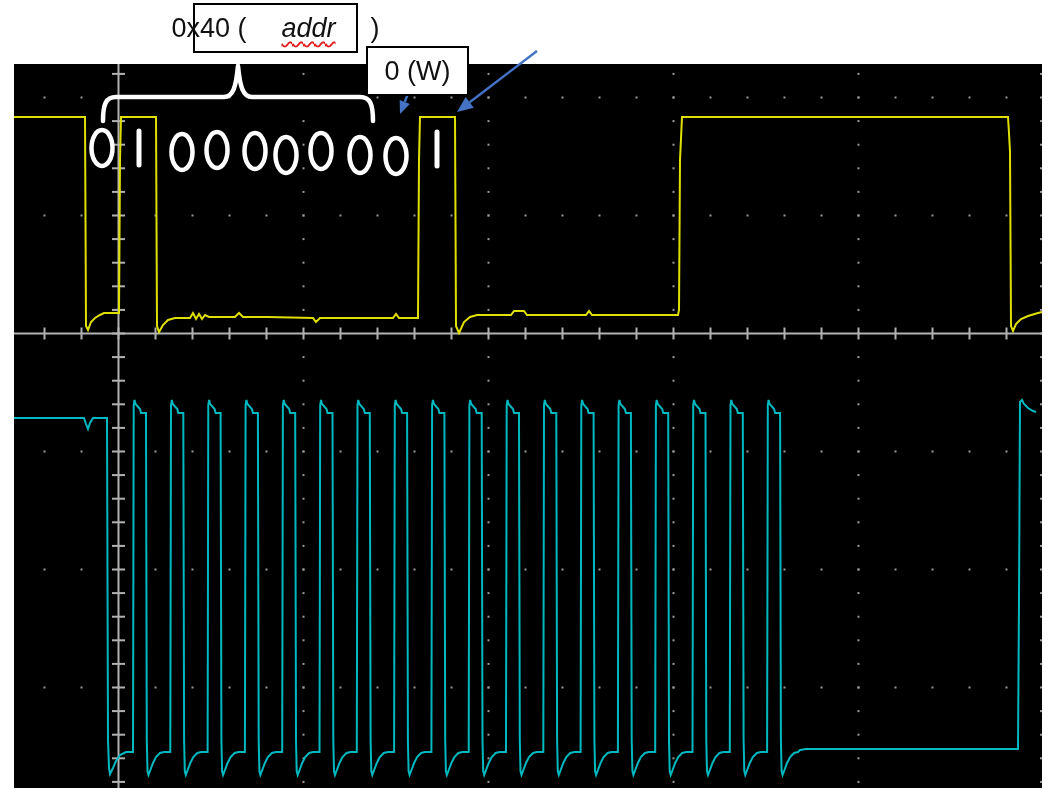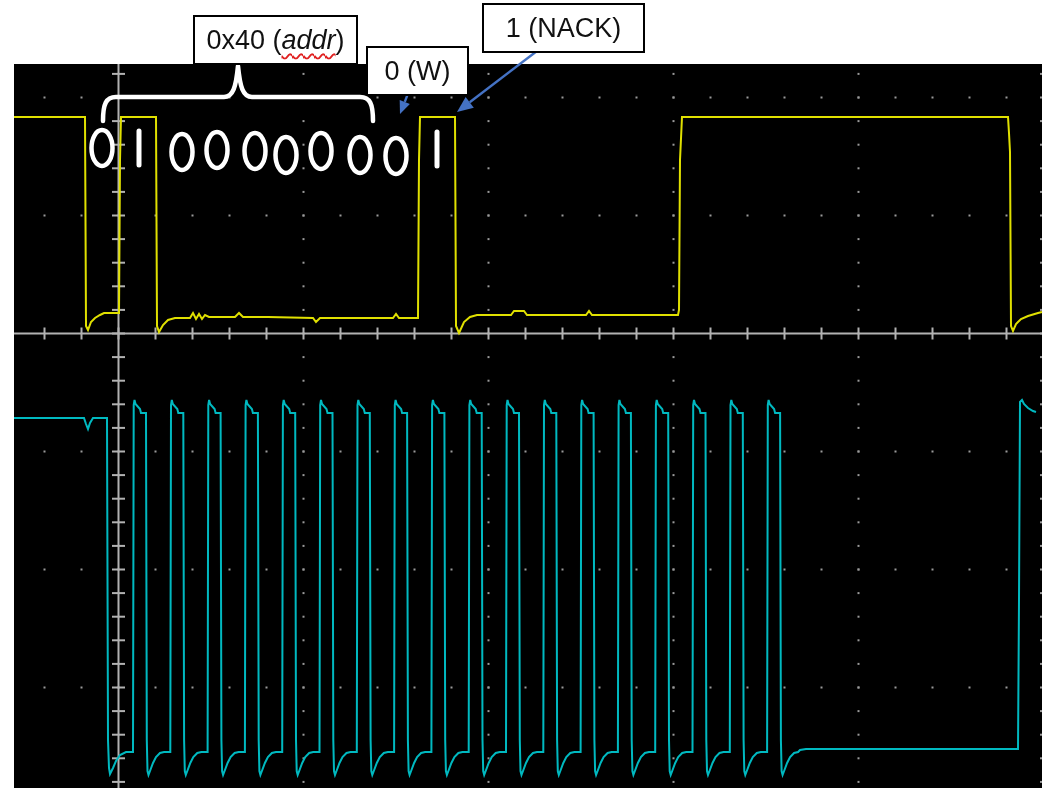--- a/index.html
+++ b/index.html
@@ -396,25 +396,22 @@
         <line x1="238" y1="66" x2="238" y2="53" stroke-width="3"></line>
       </g>
       <g>
         <line x1="424" y1="53" x2="404.7596160152391" y2="101.902642627934" stroke="#4472c4" stroke-width="2.4"></line>
         <polygon points="400,114 399.6787259189714,99.90360390153359 409.8405061115068,103.90168135433441" fill="#4472c4"></polygon>
         <line x1="537" y1="51" x2="469.7232557559735" y2="102.29851748607018" stroke="#4472c4" stroke-width="2.4"></line>
         <polygon points="457,112 465.648633100123,96.9547500685613 473.79787841182406,107.64228490357907" fill="#4472c4"></polygon>
       </g>
     </svg>
 
-  <div class="callout" style="left: 193px; top: 15px; width: 161px; height: 46px;">
+  <div class="callout" style="left: 193px; top: 3px; width: 161px; height: 46px; gap: 35px;">
     <span>0x40 (</span><span class="err">addr</span><span>)</span>
   </div>
 
   <div class="callout" style="left: 366px; top: 3px; width: 99px; height: 46px; margin-top: 43px;">
     <span>0 (W)</span>
   </div>
 
-  <div class="callout" style="left: 482px; top: 3px; width: 159px; height: 46px;">
-    <span>1 (NACK)</span>
-  </div>
 
 </div>
 
 </body></html>

